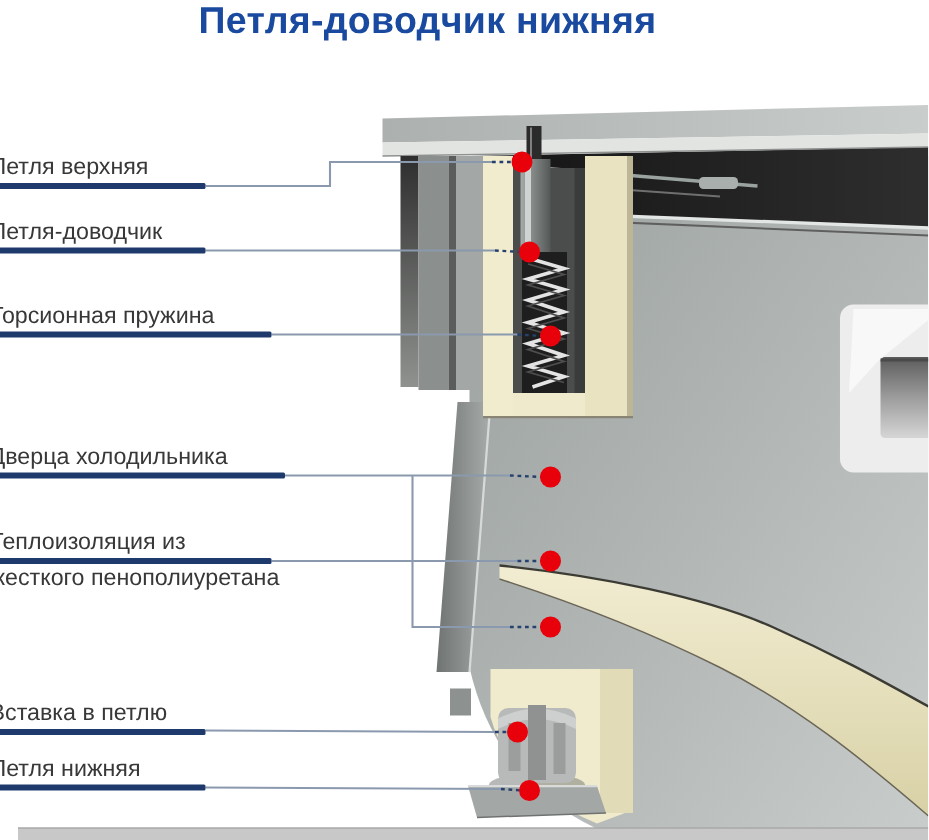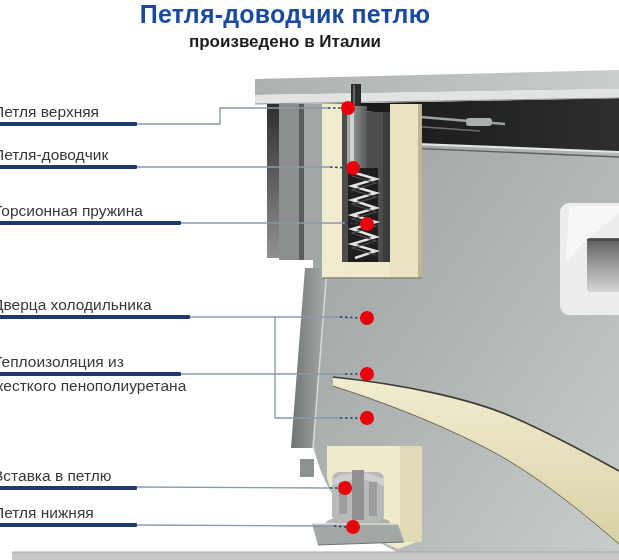--- a/index.html
+++ b/index.html
@@ -14,22 +14,21 @@
   .lbl .t{display:block;font-size:15.5px;color:#383838;line-height:17px;}
   .lbl .bar{height:4px;margin-top:2px;border-radius:1px;}
   svg{position:absolute;left:0;top:0;}
 </style>
 </head>
 <body>
 
 <div id="canvas">
 
   <div class="hdr">
-    <div class="title" style="color: rgb(26, 74, 159);">Петля-доводчик петлю</div>
-    <div class="subtitle">произведено в Италии</div>
+    <div class="title" style="color: rgb(26, 74, 159);">Петля-доводчик нижняя</div>
   </div>
 
   <svg width="619" height="560" viewBox="0 0 619 560">
     <defs>
       <linearGradient id="gDoor" x1="0" y1="0" x2="1" y2="1">
         <stop offset="0" stop-color="#9aa09e"></stop>
         <stop offset="0.55" stop-color="#b3b8b6"></stop>
         <stop offset="1" stop-color="#c8cccA"></stop>
       </linearGradient>
       <linearGradient id="gCounter" x1="0" y1="0" x2="1" y2="0">

